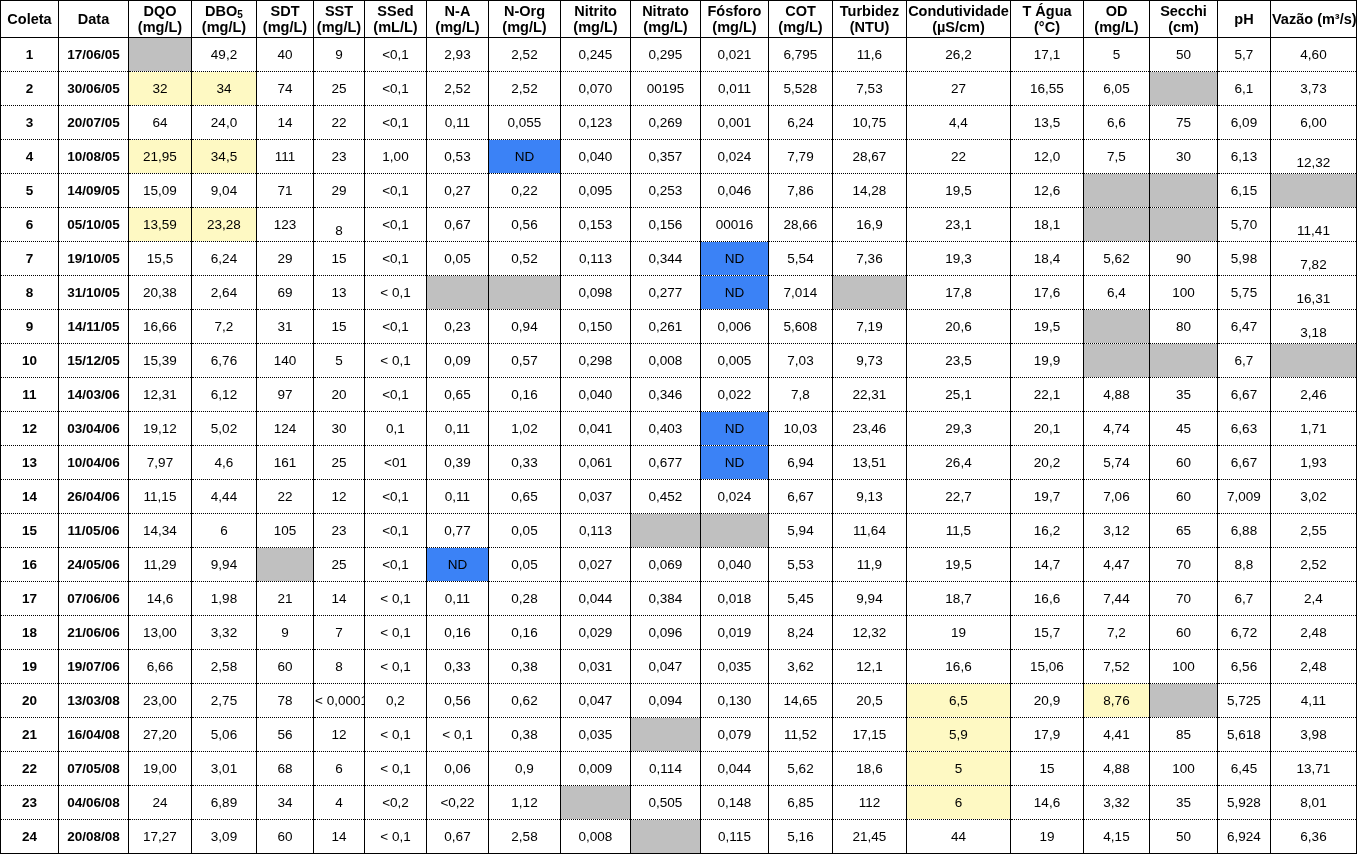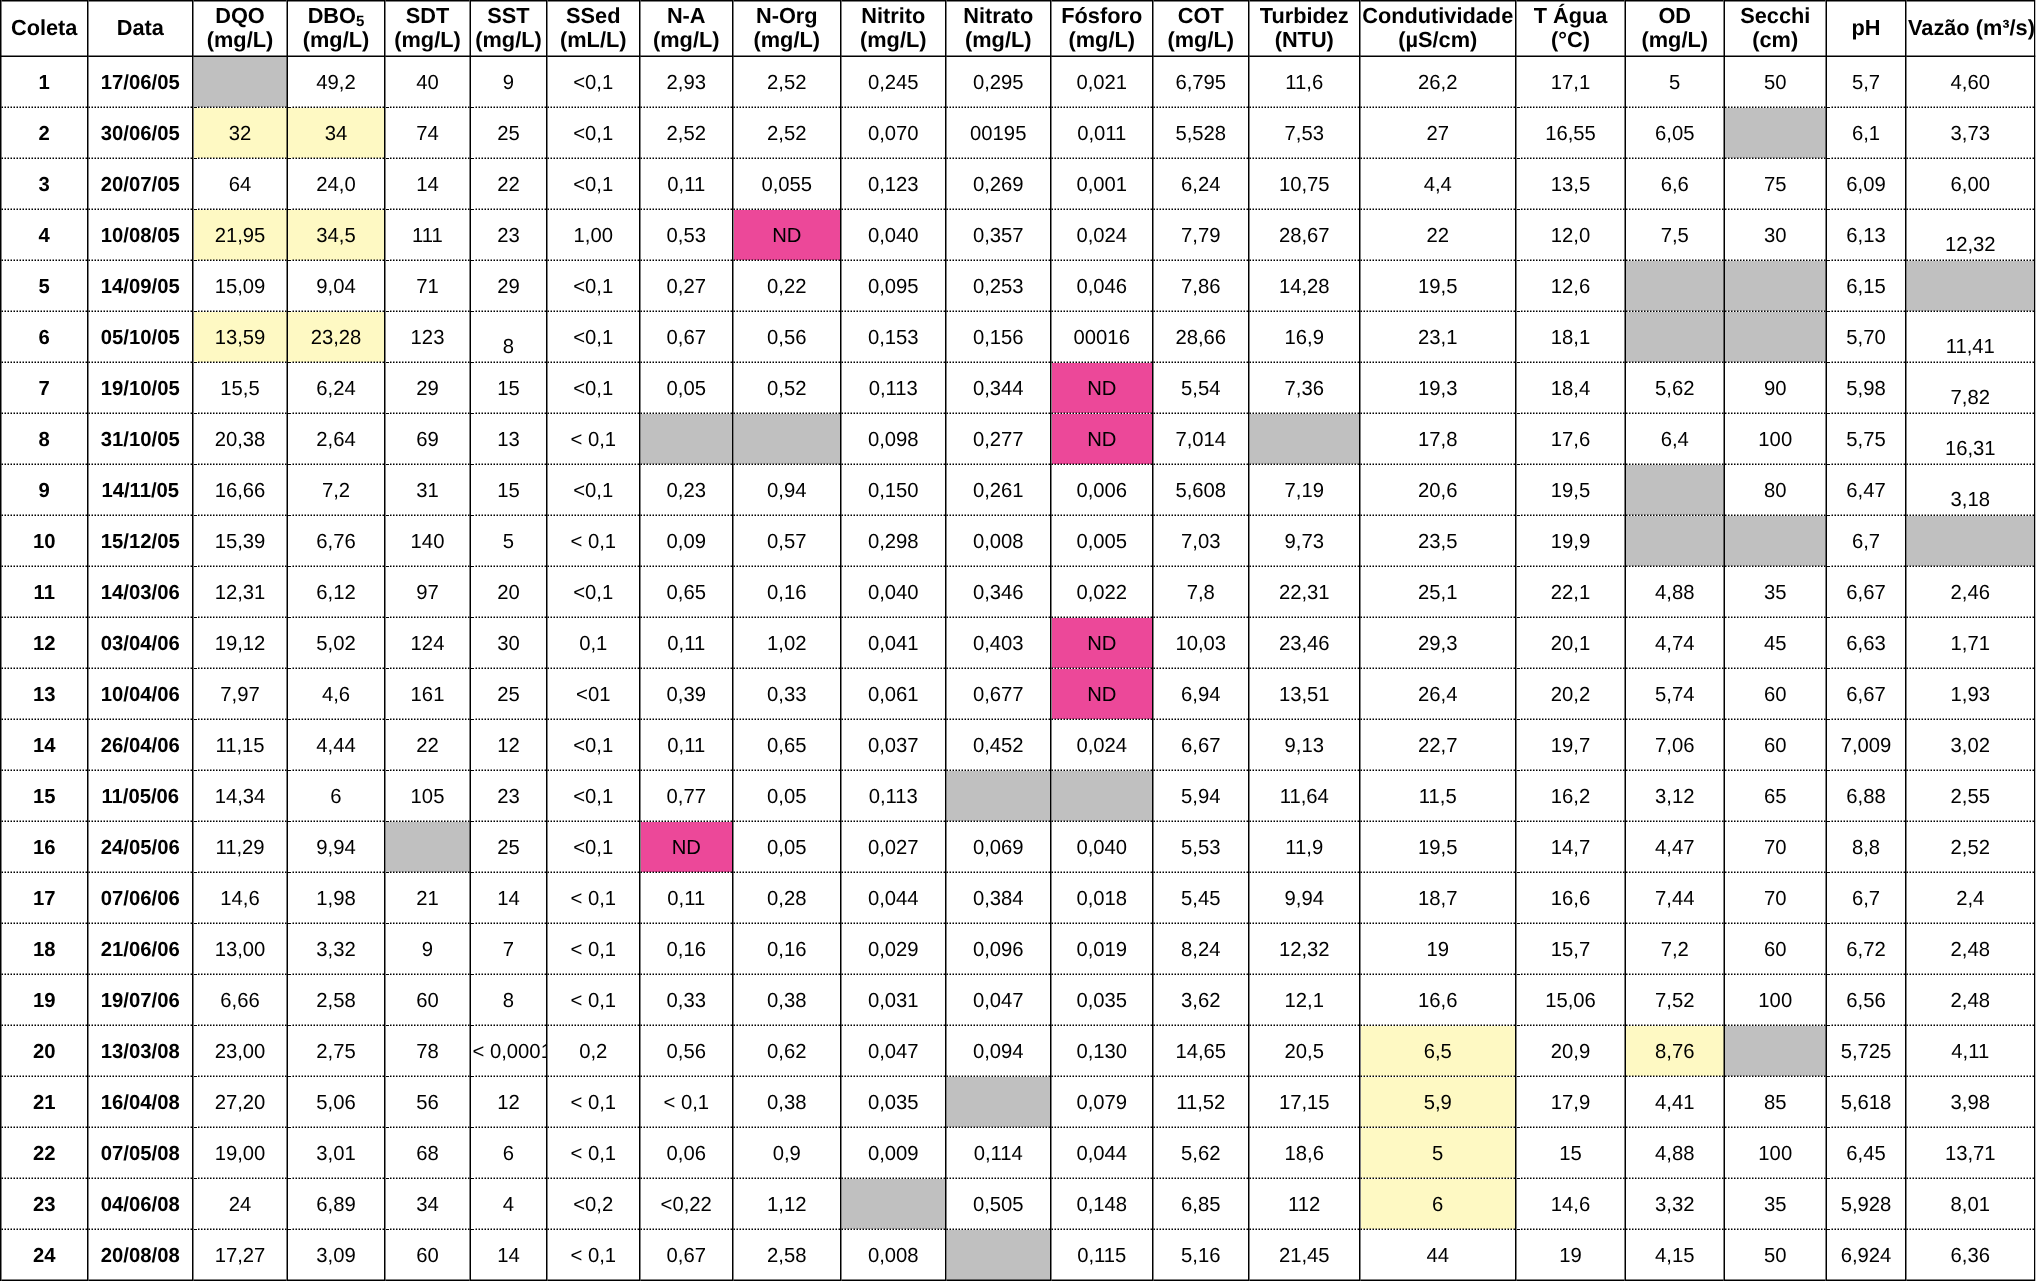--- a/index.html
+++ b/index.html
@@ -75,21 +75,21 @@
     overflow: hidden;
   }
   tbody tr:first-child td { border-top: none; }
   tbody tr:last-child td { border-bottom: none; }
 
   tbody td.col-coleta,
   tbody td.col-data { font-weight: bold; }
 
   td.fill-grey   { background: #c0c0c0; color: transparent; }
   td.fill-yellow { background: #fef9c3; }
-  td.fill-green  { background: #ec4899; margin-left: 40px; }
+  td.fill-green  { background: #3b82f6; margin-left: 40px; }
 
   td.va-bottom { vertical-align: bottom; padding-bottom: 3px; }
 </style>
 </head>
 <body>
 
 <table class="data-table">
   <colgroup>
     <col class="c-coleta">
       <col class="c-data">

